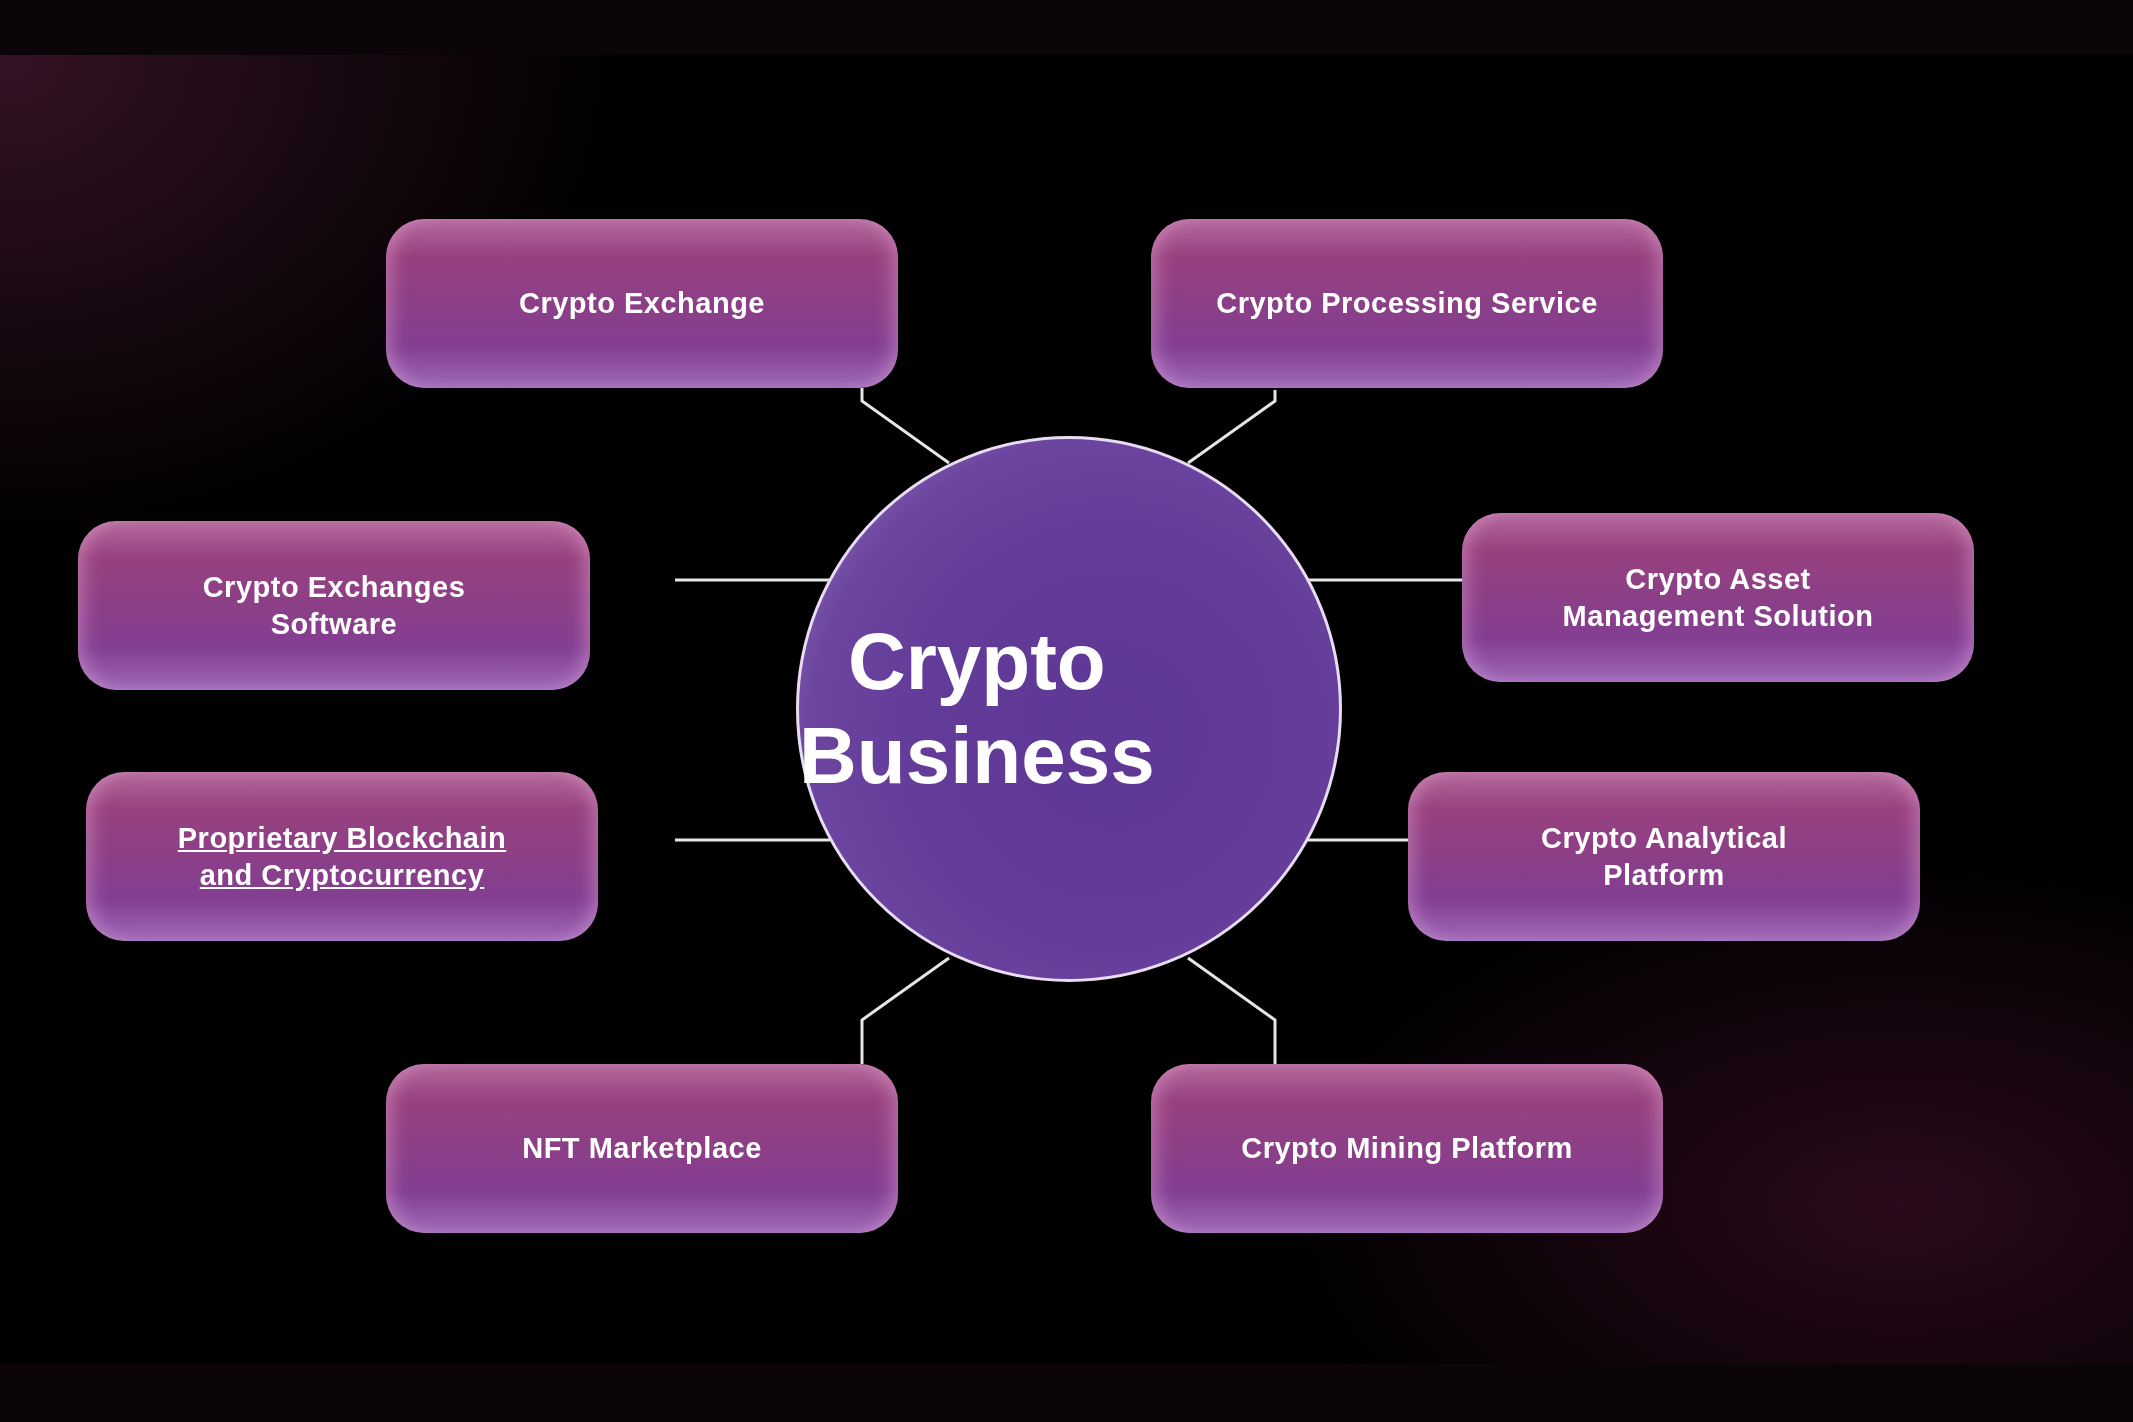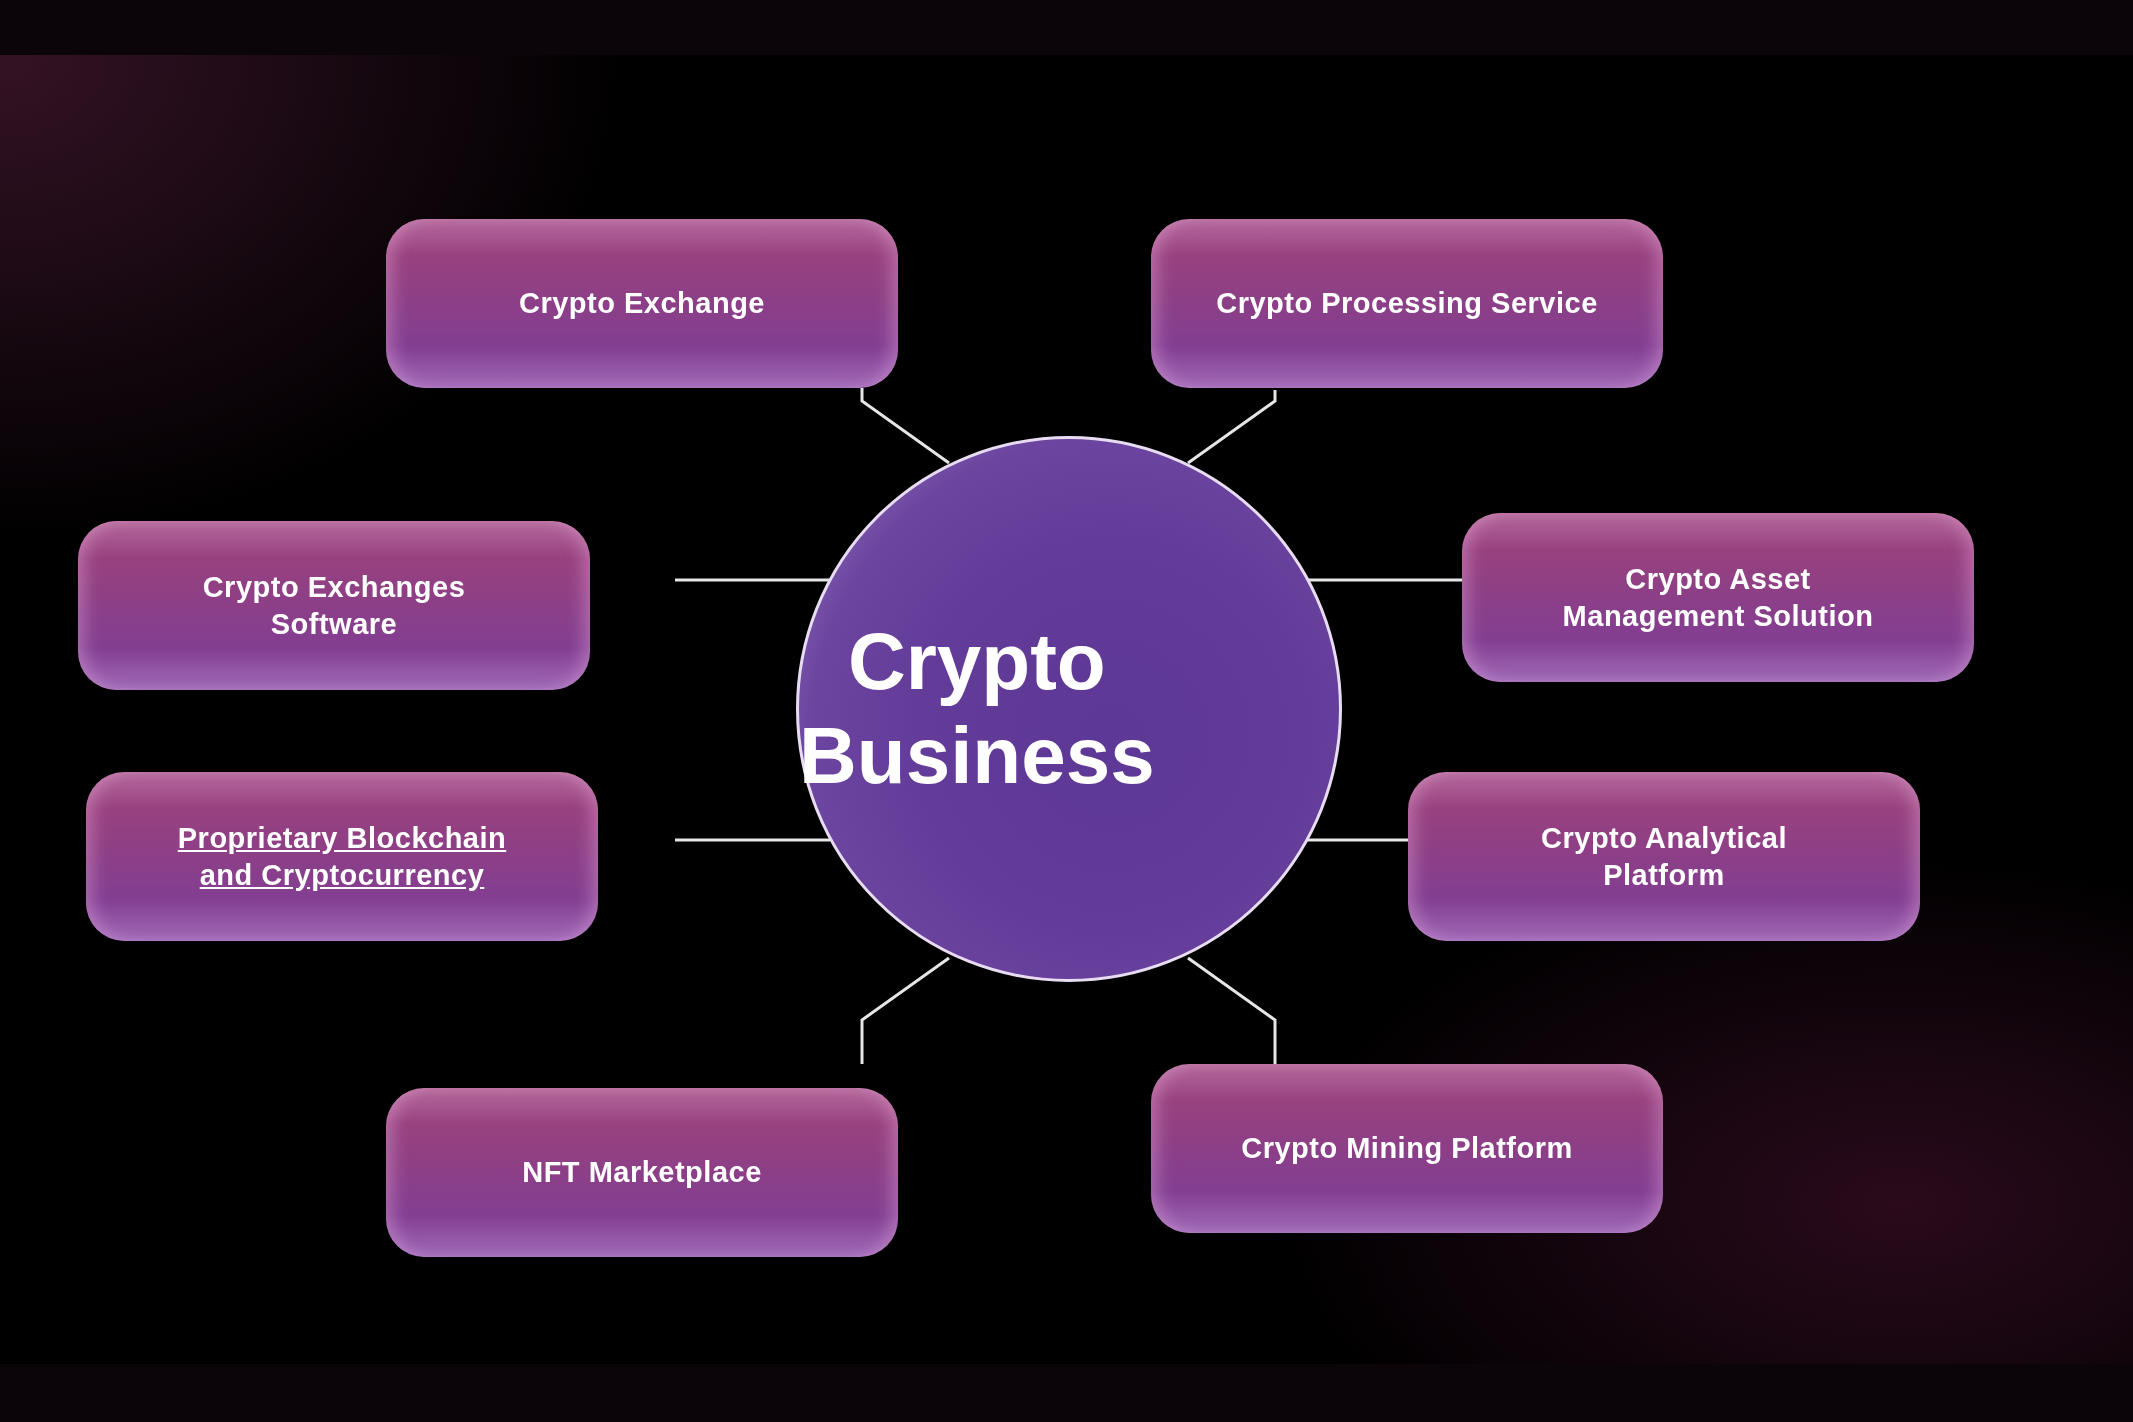--- a/index.html
+++ b/index.html
@@ -64,18 +64,18 @@
 Management Solution</span>
 </div>
 <div class="node" style="left:86px;top:772px;text-decoration:underline;">
   <span>Proprietary Blockchain
 and Cryptocurrency</span>
 </div>
 <div class="node" style="left:1408px;top:772px;">
   <span>Crypto Analytical
 Platform</span>
 </div>
-<div class="node" style="left:386px;top:1064px;margin-top:24px;">
+<div class="node" style="left:386px;top:1064px;">
   <span>NFT Marketplace</span>
 </div>
 <div class="node" style="left:1151px;top:1064px;">
   <span>Crypto Mining Platform</span>
 </div>
 
 </body></html>

